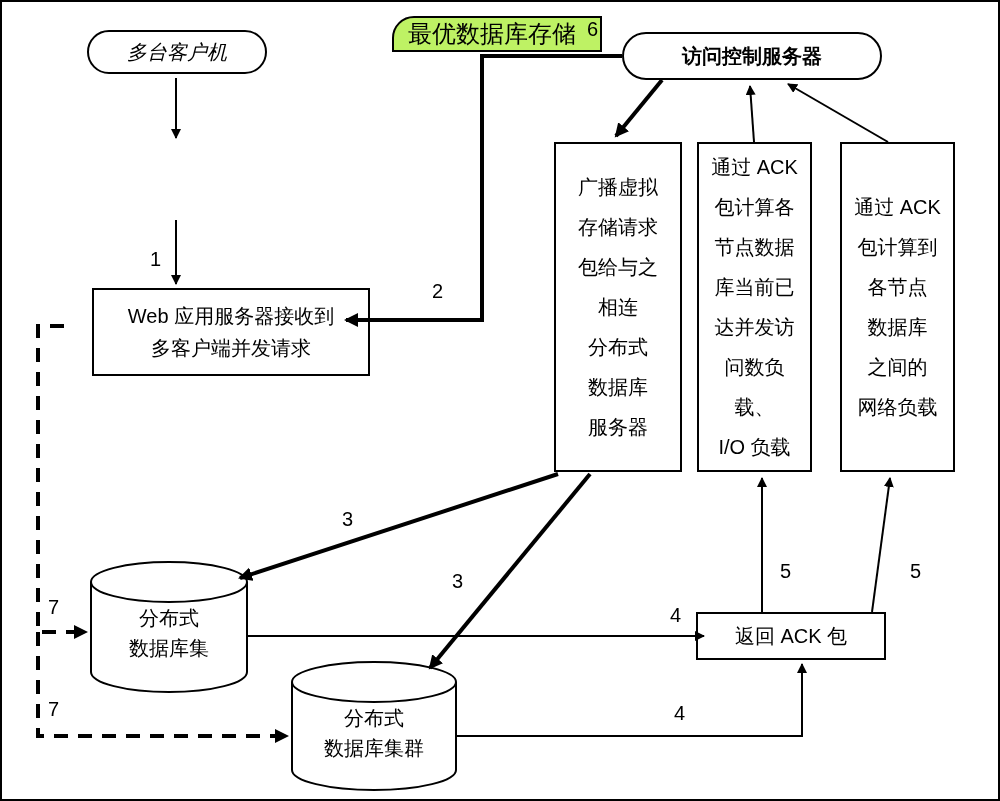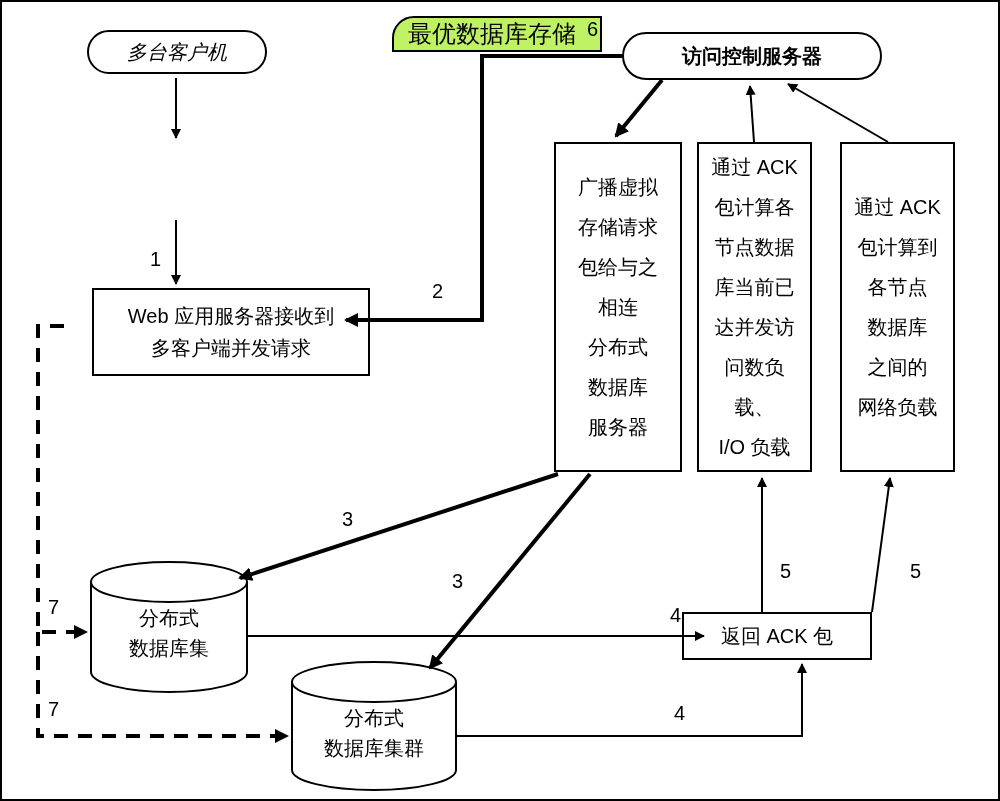--- a/index.html
+++ b/index.html
@@ -57,21 +57,21 @@
 
 <div class="box vbox" style="left:838px; top:140px; width:115px; height:330px;">
   <span style="white-space:pre-line">通过 ACK
 包计算到
 各节点
 数据库
 之间的
 网络负载</span>
 </div>
 
-<div class="box" style="left:680px; top:610px; width:190px; height:48px;">
+<div class="box" style="left:694px; top:610px; width:190px; height:48px;">
   <span>返回 ACK 包</span>
 </div>
 
 <svg width="1000" height="801" style="pointer-events:none;">
 
   <g>
     <ellipse cx="167" cy="670" rx="78" ry="20" fill="#fff" stroke="#000" stroke-width="2"></ellipse>
     <rect x="89" y="580" width="156" height="90" fill="#fff" stroke="none"></rect>
     <line x1="89" y1="580" x2="89" y2="670" stroke="#000" stroke-width="2"></line>
     <line x1="245" y1="580" x2="245" y2="670" stroke="#000" stroke-width="2"></line>

